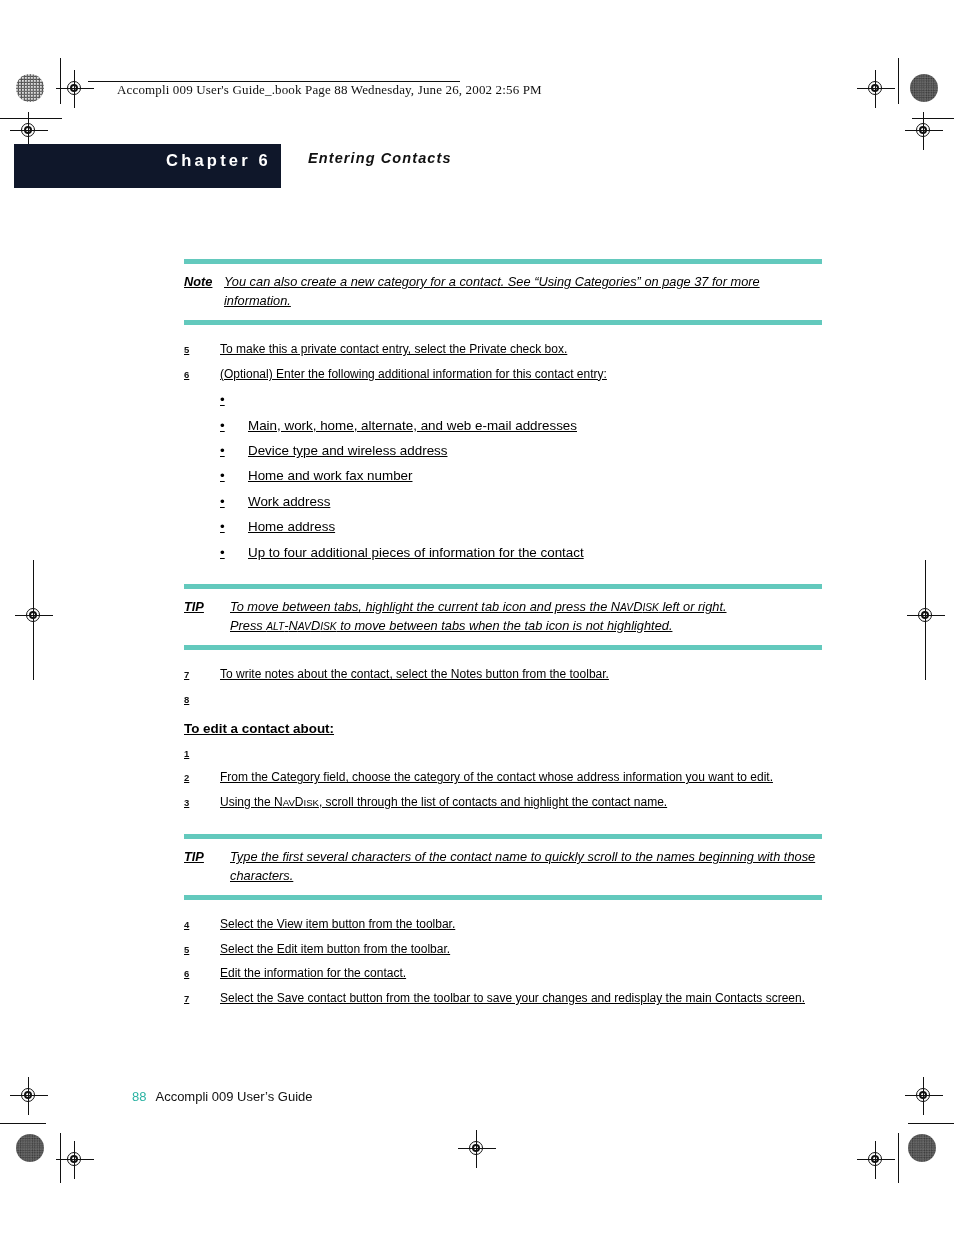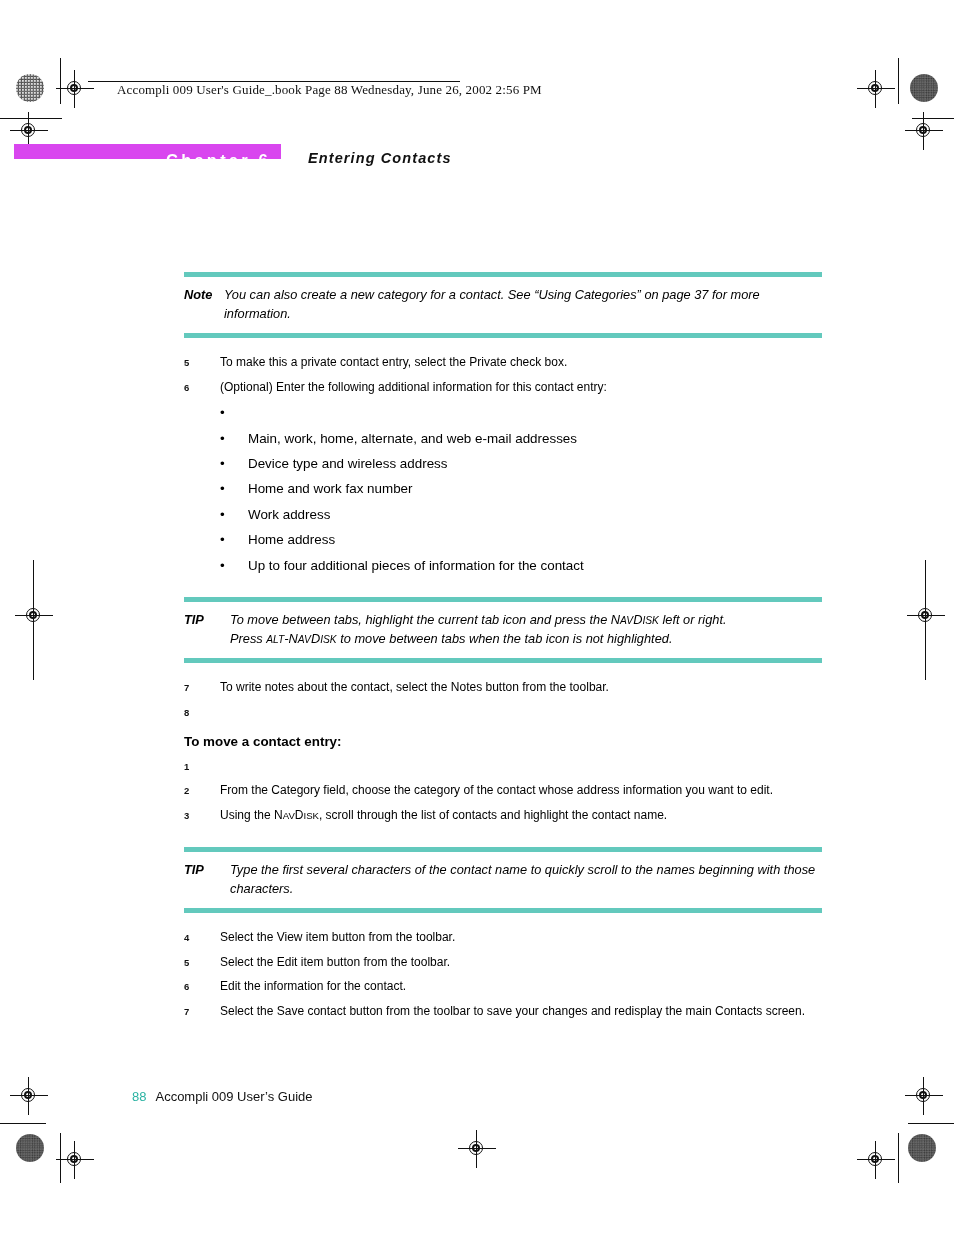--- a/index.html
+++ b/index.html
@@ -94,22 +94,22 @@
     white-space: nowrap;
     margin-left: 25px;
   }
 
   
   .chapter-banner {
     position: absolute;
     left: 14px;
     top: 144px;
     width: 267px;
-    height: 15px;
-    background: #d946ef;
+    height: 44px;
+    background: #0f172a;
   }
   .chapter-banner-label {
     position: absolute;
     right: 10px;
     top: 7px;
     color: #ffffff;
     font-size: 16.5px;
     font-weight: bold;
     letter-spacing: 3.2px;
     white-space: nowrap;
@@ -123,22 +123,23 @@
     font-weight: bold;
     letter-spacing: 1.1px;
     color: #111;
     white-space: nowrap;
   }
 
   
   .content {
     position: absolute;
     left: 132px;
-    top: 272px;
+    top: 259px;
     width: 700px;
+    text-decoration: underline;
   }
 
   
   .callout {
     position: relative;
     margin: 0 0 0 0;
     padding: 0;
   }
   .callout .rule {
     height: 5px;
@@ -426,21 +427,21 @@
   <div class="steps">
     <div class="step">
       <div class="num">7</div>
       <div class="txt">To write notes about the contact, select the Notes button from the toolbar.</div>
     </div>
     <div class="step">
       <div class="num">8</div>
     </div>
   </div>
 
-  <div class="subhead">To move a contact entry:</div>
+  <div class="subhead">To edit a contact about:</div>
 
   <div class="steps">
     <div class="step">
       <div class="num">1</div>
     </div>
     <div class="step">
       <div class="num">2</div>
       <div class="txt">From the Category field, choose the category of the contact whose address information you want to edit.</div>
     </div>
     <div class="step">

